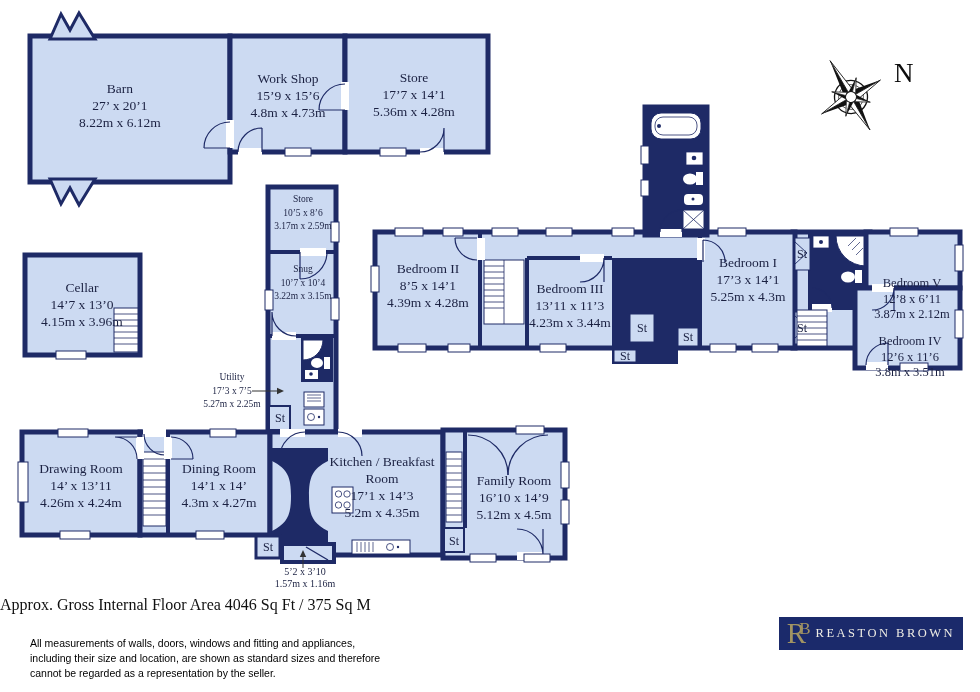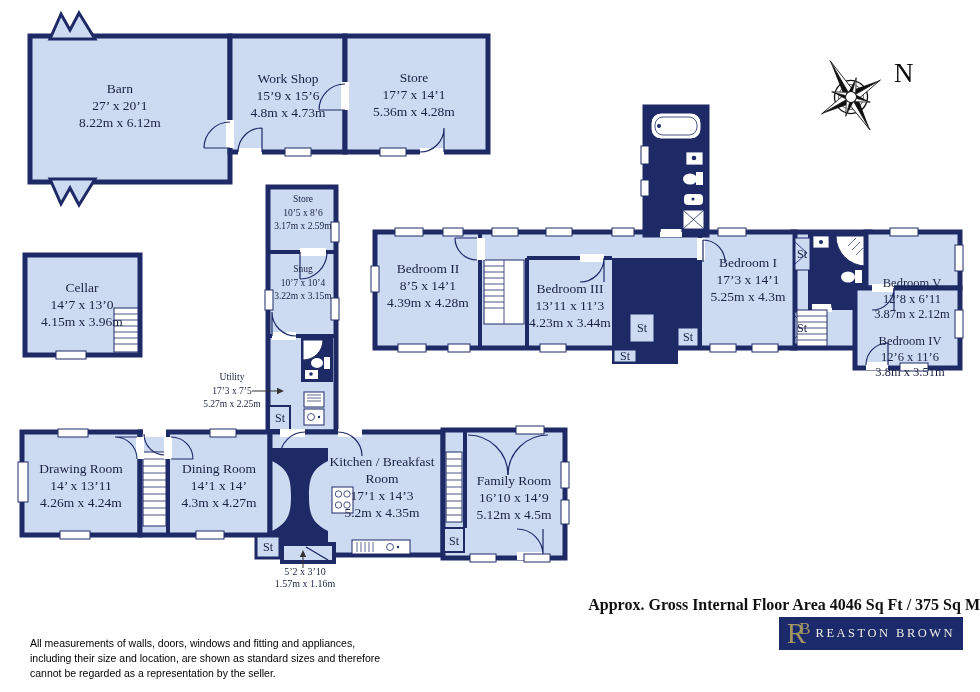--- a/index.html
+++ b/index.html
@@ -6,21 +6,21 @@
   #page{position:relative;width:980px;height:691px;background:#fff;overflow:hidden;font-family:"Liberation Serif",serif;border-radius:18px;}
   svg{position:absolute;left:0;top:0;}
   .lbl{position:absolute;transform:translateX(-50%);text-align:center;color:#1b2142;
        font-size:13.5px;line-height:17px;white-space:nowrap;}
   .lbl.bed45{font-size:12.5px;line-height:15.5px;margin-top:36px;}
   .lbl.sm{font-size:9.5px;line-height:13.5px;}
   .lbl.xs{font-size:10px;line-height:12px;}
   .lbl.wrap{white-space:normal;width:132px;}
   .st{position:absolute;transform:translate(-50%,-50%);font-size:12px;color:#1b2142;}
   .north{position:absolute;left:894px;top:58px;font-size:27px;color:#0c0c0c;}
-  .ftr{position:absolute;left:0;width:980px;text-align:right;font-size:16px;color:#101010;font-weight:bold;}
+  .ftr{position:absolute;left:0;width:980px;text-align:left;font-size:16px;color:#101010;}
   .ftr.l1{top:596px;}
   .ftr.l2{top:616px;}
   .disc{position:absolute;left:30px;top:636px;font-size:10.5px;line-height:15px;color:#000;
         font-family:"Liberation Sans",sans-serif;}
   .logo{position:absolute;left:779px;top:617px;width:184px;height:33px;background:#1b2a6b;
         display:flex;align-items:center;justify-content:center;}
   .logo .mono{color:#a29463;}
   .logo .mr{font-size:29px;line-height:29px;}
   .logo .mb{font-size:17px;position:relative;left:-7px;top:-5px;}
   .logo .name{color:#eeece4;font-size:12.5px;letter-spacing:2.5px;margin-left:-2px;}

